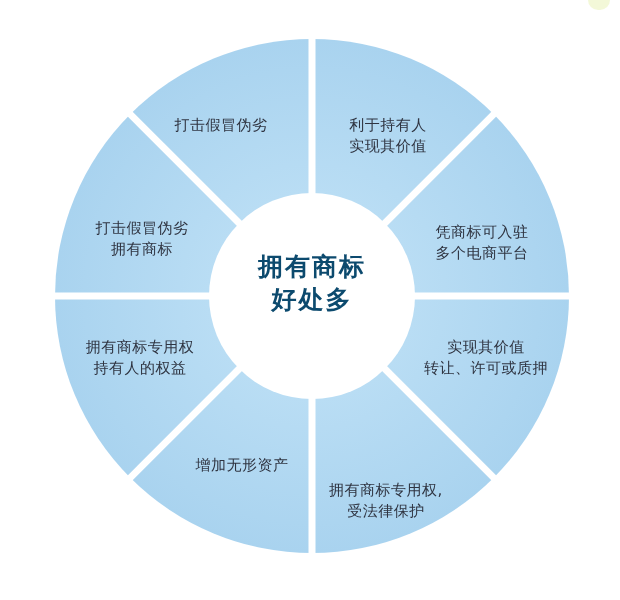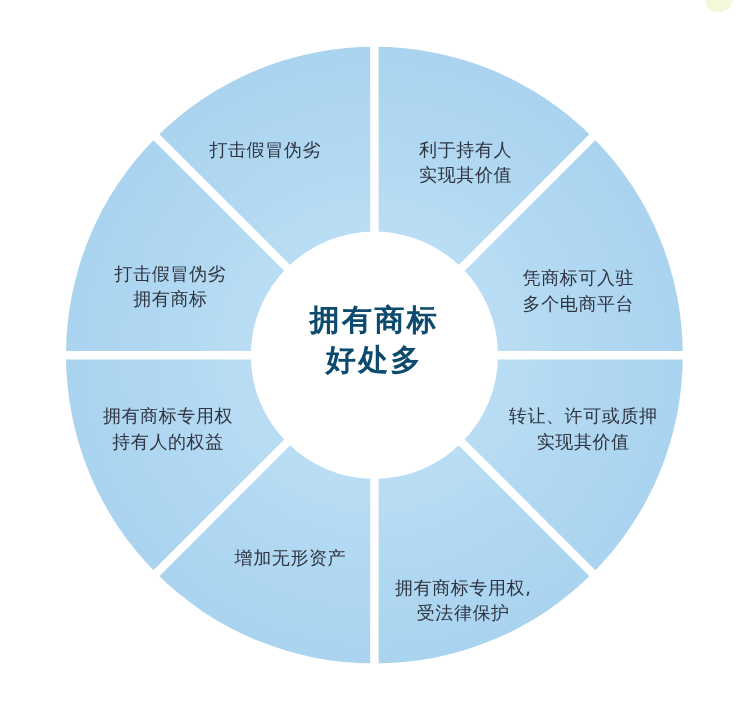--- a/index.html
+++ b/index.html
@@ -99,22 +99,22 @@
   <span>利于持有人</span>
   <span>实现其价值</span>
 </div>
 
 <div class="seg-label" style="left:482px; top:222px;">
   <span>凭商标可入驻</span>
   <span>多个电商平台</span>
 </div>
 
 <div class="seg-label" style="left:486px; top:337px;">
+  <span>实现其价值</span>
   <span>转让、许可或质押</span>
-  <span>实现其价值</span>
 </div>
 
 <div class="seg-label" style="left:386px; top:480px;">
   <span>拥有商标专用权,</span>
   <span>受法律保护</span>
 </div>
 
 <div class="seg-label" style="left:242px; top:455px;">
   <span>增加无形资产</span>
   <span></span>

